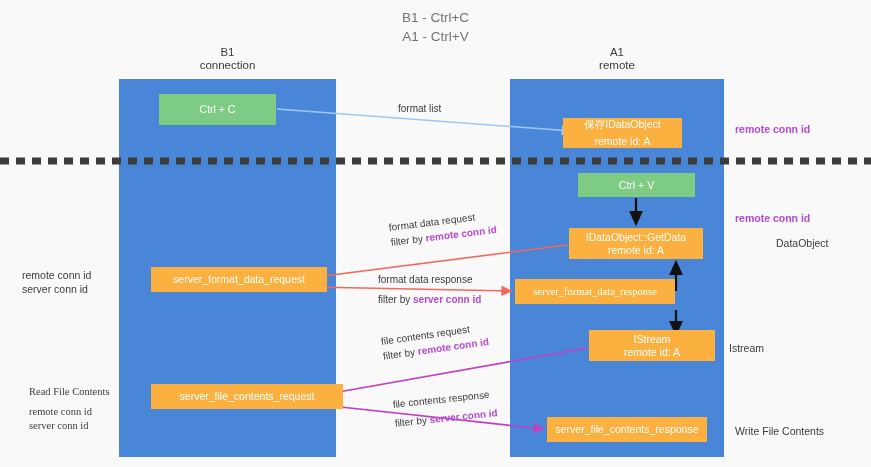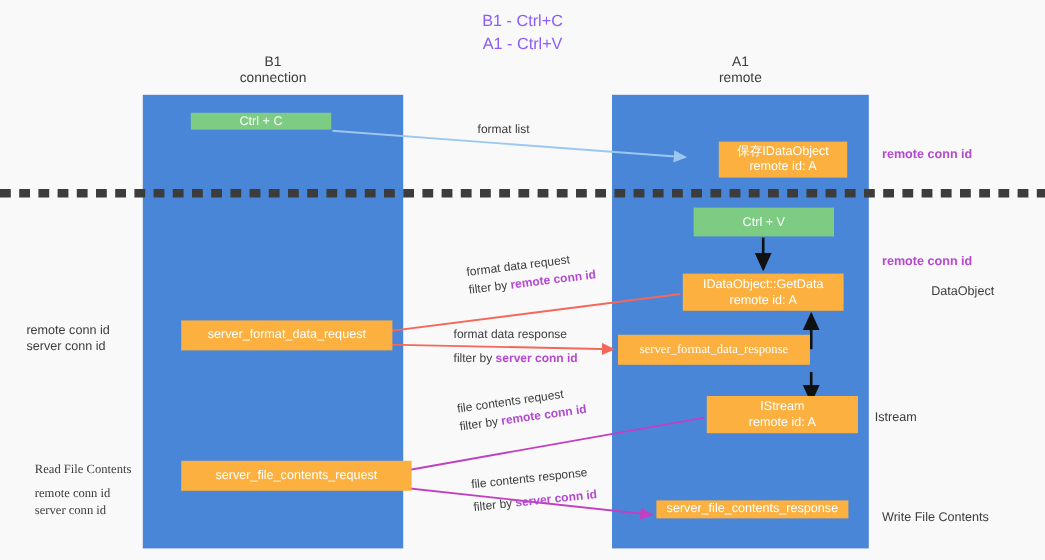--- a/index.html
+++ b/index.html
@@ -30,48 +30,48 @@
   #head-b1 { left:119px; top:46px; width:217px; }
   #head-a1 { left:510px; top:46px; width:214px; }
   .col-head .l2 { display:block; }
 
   #title {
     position:absolute;
     left:0; top:8px; width:871px;
     text-align:center;
     font-size:13.5px;
     line-height:19px;
-    color:#8b5cf6;
+    color:#737373;
   }
 
   .node {
     position:absolute;
     display:flex;
     flex-direction:column;
     align-items:center;
     justify-content:center;
     text-align:center;
     color:#ffffff;
     font-size:10.5px;
     line-height:13px;
     box-sizing:border-box;
   }
   .node.green { background:#7ecb84; }
   .node.orange { background:#fbb040; }
   .node .l2 { display:block; }
 
-  #n-ctrlc   { left:159px; top:94px;  width:117px; height:14px; }
+  #n-ctrlc   { left:159px; top:94px;  width:117px; height:31px; }
   #n-ctrlv   { left:578px; top:173px; width:117px; height:24px;text-align:center; }
-  #n-idataobj{ left:599px; top:118px; width:107px; height:30px; }
+  #n-idataobj{ left:563px; top:118px; width:119px; height:30px;justify-content:space-between; }
   #n-getdata { left:569px; top:228px; width:134px; height:31px; }
   #n-sfdreq  { left:151px; top:267px; width:176px; height:25px; }
   #n-sfdresp { left:515px; top:279px; width:160px; height:25px;font-family:Liberation Serif, serif; }
   #n-istream { left:589px; top:330px; width:126px; height:31px; }
   #n-sfcreq  { left:151px; top:384px; width:192px; height:25px; }
-  #n-sfcresp { left:547px; top:417px; width:160px; height:15px; }
+  #n-sfcresp { left:547px; top:417px; width:160px; height:25px; }
 
   .side-label {
     position:absolute;
     font-size:10.5px;
     line-height:14px;
   }
   .side-label.purple { color:#b44ad0; font-weight:bold; }
   .side-label.plain  { color:#3c3c3c; }
 
   #lbl-r-remote1 { left:735px; top:122px; }

